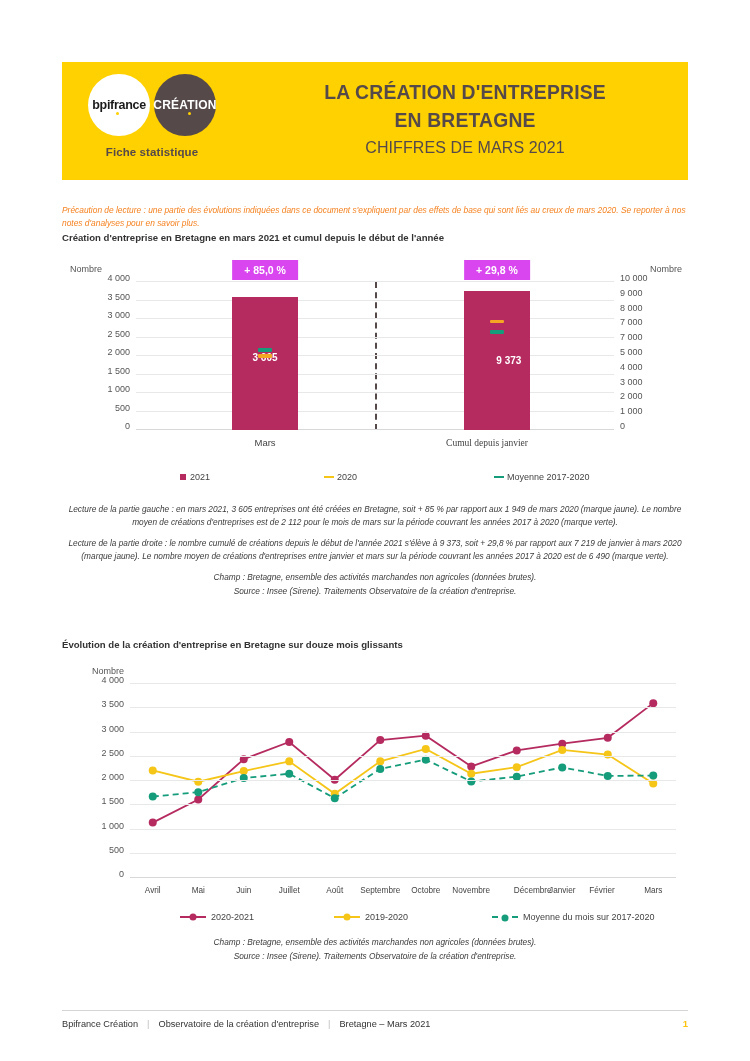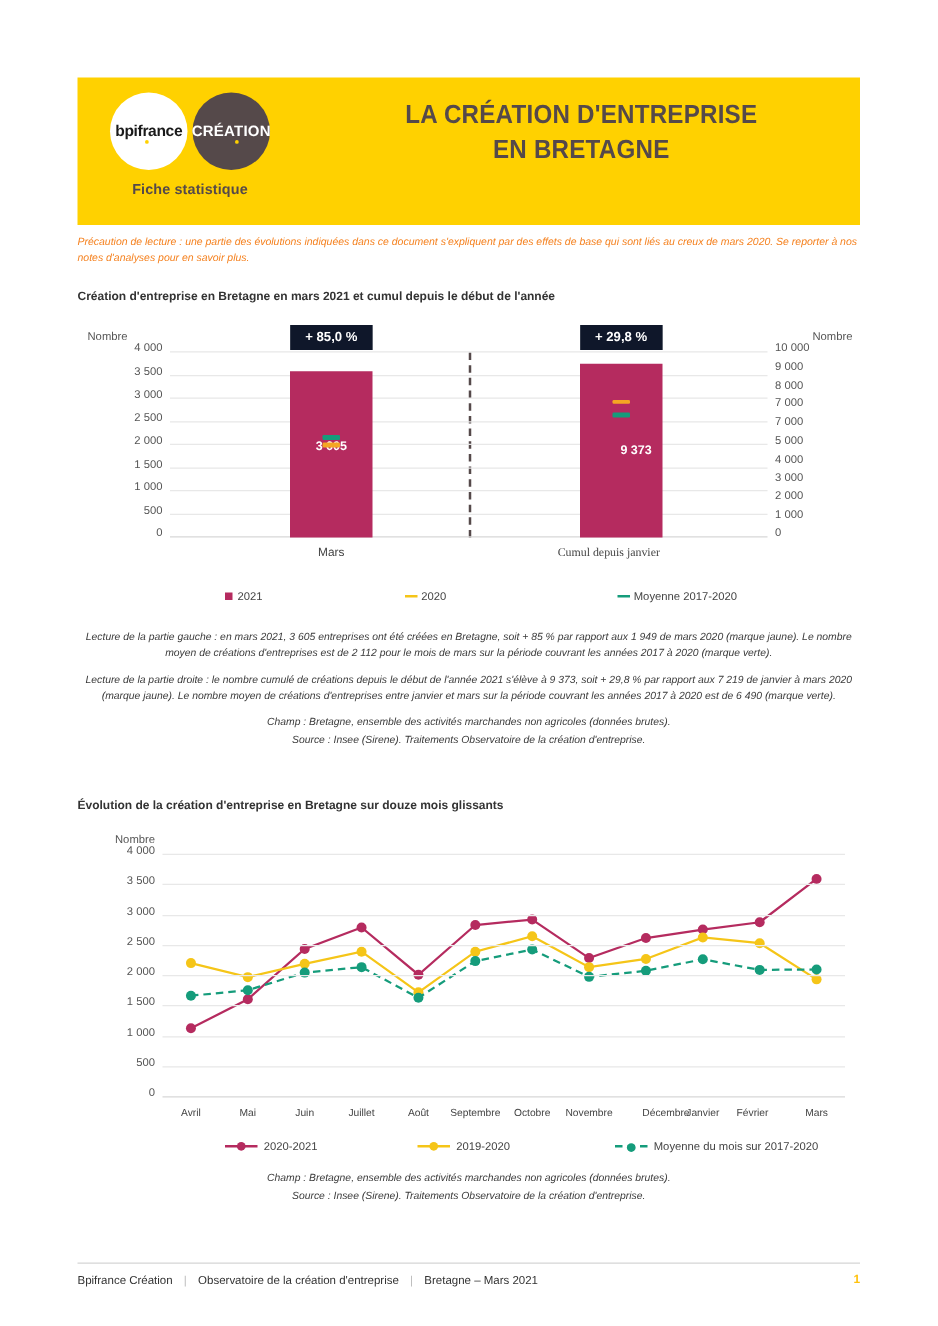--- a/index.html
+++ b/index.html
@@ -52,21 +52,21 @@
     letter-spacing:0.2px; line-height:1.32;
     transform:scaleX(0.92); transform-origin:center;
   }
   .bsub {
     margin-top:6px; font-size:16px; color:#55494a; font-weight:normal;
     letter-spacing:0.1px;
   }
 
   
   .warning {
-    position:absolute; left:62px; top:187px; width:626px;
+    position:absolute; left:62px; top:204px; width:626px;
     font-size:8.4px; font-style:italic; color:#F58220; line-height:1.55;
   }
 
   
   .sec-title {
     position:absolute; font-size:9.6px; font-weight:bold; color:#333333;
   }
   #sec1 { left:62px; top:232px; }
   #sec2 { left:62px; top:639px; }
 
@@ -101,21 +101,21 @@
     position:absolute; width:100%; text-align:center;
     font-size:10px; font-weight:bold; color:#ffffff;
   }
   .marker {
     position:absolute; width:14px; height:3.5px; left:50%;
     margin-left:-7px; border-radius:1px;
   }
   .marker.yellow { background:#F5A623; }
   .marker.green { background:#159C7B; }
   .badge {
-    position:absolute; background:#0f172a; color:#ffffff;
+    position:absolute; background:#d946ef; color:#ffffff;
     font-size:10.5px; font-weight:bold; padding:4px 12px;
     transform:translateX(-50%); white-space:nowrap;
   }
   .xlabel {
     position:absolute; font-size:9.5px; color:#444;
     transform:translateX(-50%); white-space:nowrap;
   }
 
   
   .legend {
@@ -171,20 +171,21 @@
         <div class="logo-circle logo-crea">
           <span class="lbl">CRÉATION</span>
           <span class="dot-i"></span>
         </div>
       </div>
       <div class="fiche">Fiche statistique</div>
     </div>
     <div class="banner-right">
       <div class="btitle">LA CRÉATION D'ENTREPRISE</div>
       <div class="btitle">EN BRETAGNE</div>
+      <div class="bsub">CHIFFRES DE MARS 2021</div>
     </div>
   </div>
 
   <div class="warning">Précaution de lecture : une partie des évolutions indiquées dans ce document s'expliquent par des effets de base qui sont liés au creux de mars 2020. Se reporter à nos notes d'analyses pour en savoir plus.</div>
 
   <div class="sec-title" id="sec1">Création d'entreprise en Bretagne en mars 2021 et cumul depuis le début de l'année</div>
 
   <div class="barchart">
     <div class="axis-cap bc-cap-l">Nombre</div>
     <div class="axis-cap bc-cap-r">Nombre</div>

